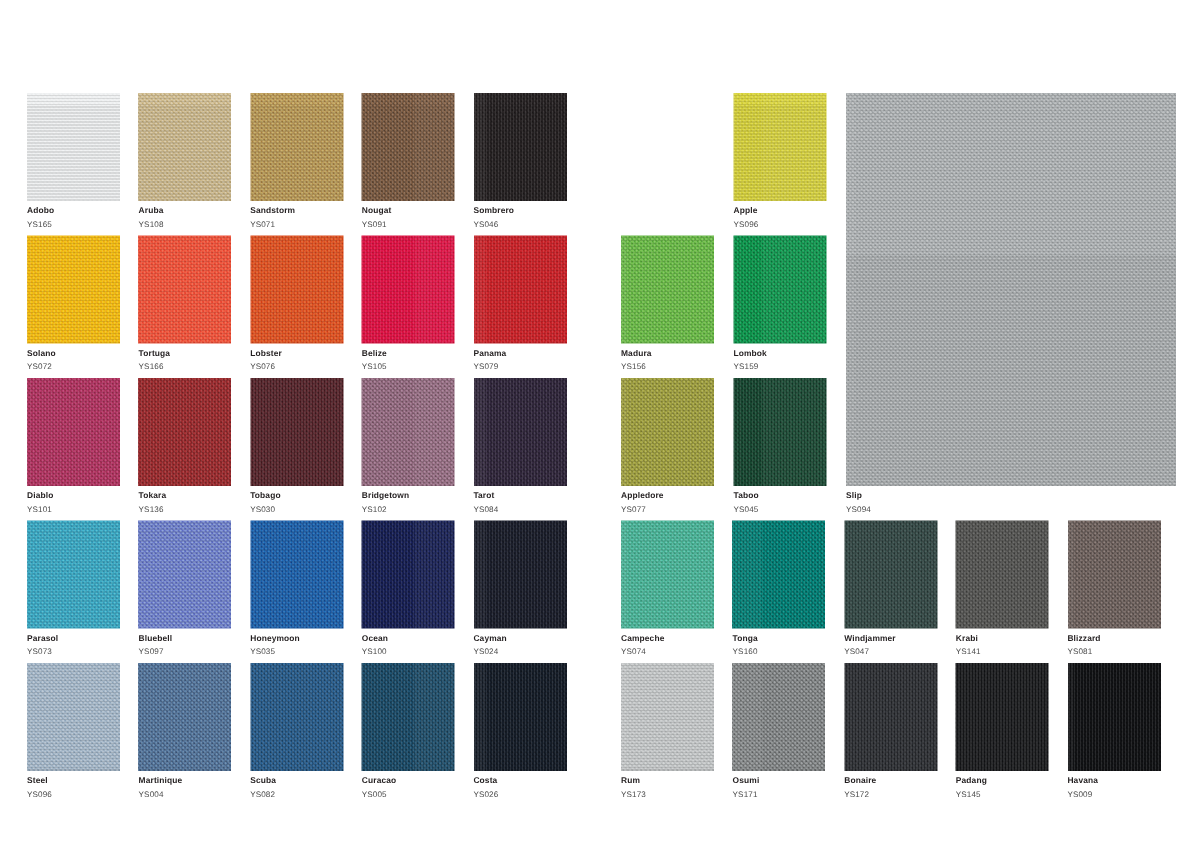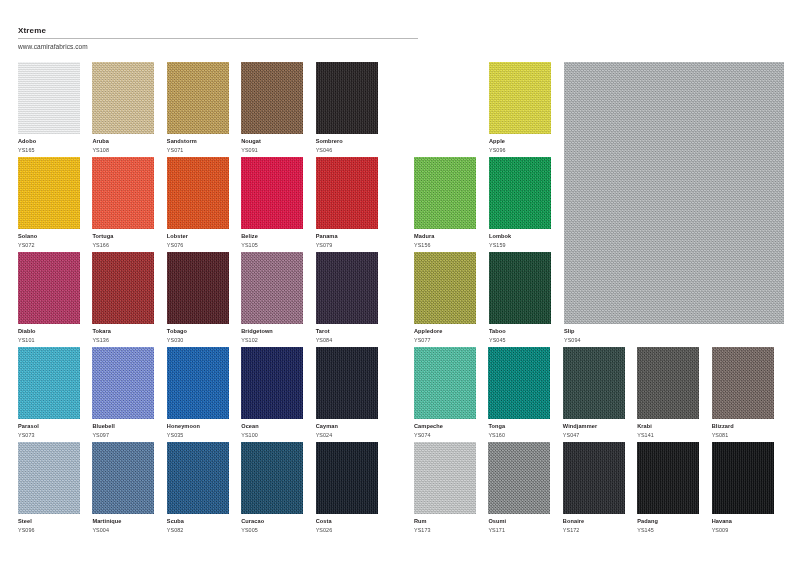--- a/index.html
+++ b/index.html
@@ -109,24 +109,20 @@
     display: block;
     margin-top: 1px;
   }
   .label.wide-label { margin-top: 4px; }
 </style>
 </head>
 <body>
 
 <div id="page">
 
-  <div id="header">
-    <div id="brand-title">Xtreme</div>
-    <div id="brand-url">www.camirafabrics.com</div>
-  </div>
 
   <div class="group" id="group-left">
       <div class="swatch-row">
         <div class="cell">
           <div class="chip" style="background: rgb(238, 240, 241);"></div>
           <div class="label">
             <span class="name">Adobo</span>
             <span class="code">YS165</span>
           </div>
         </div>

